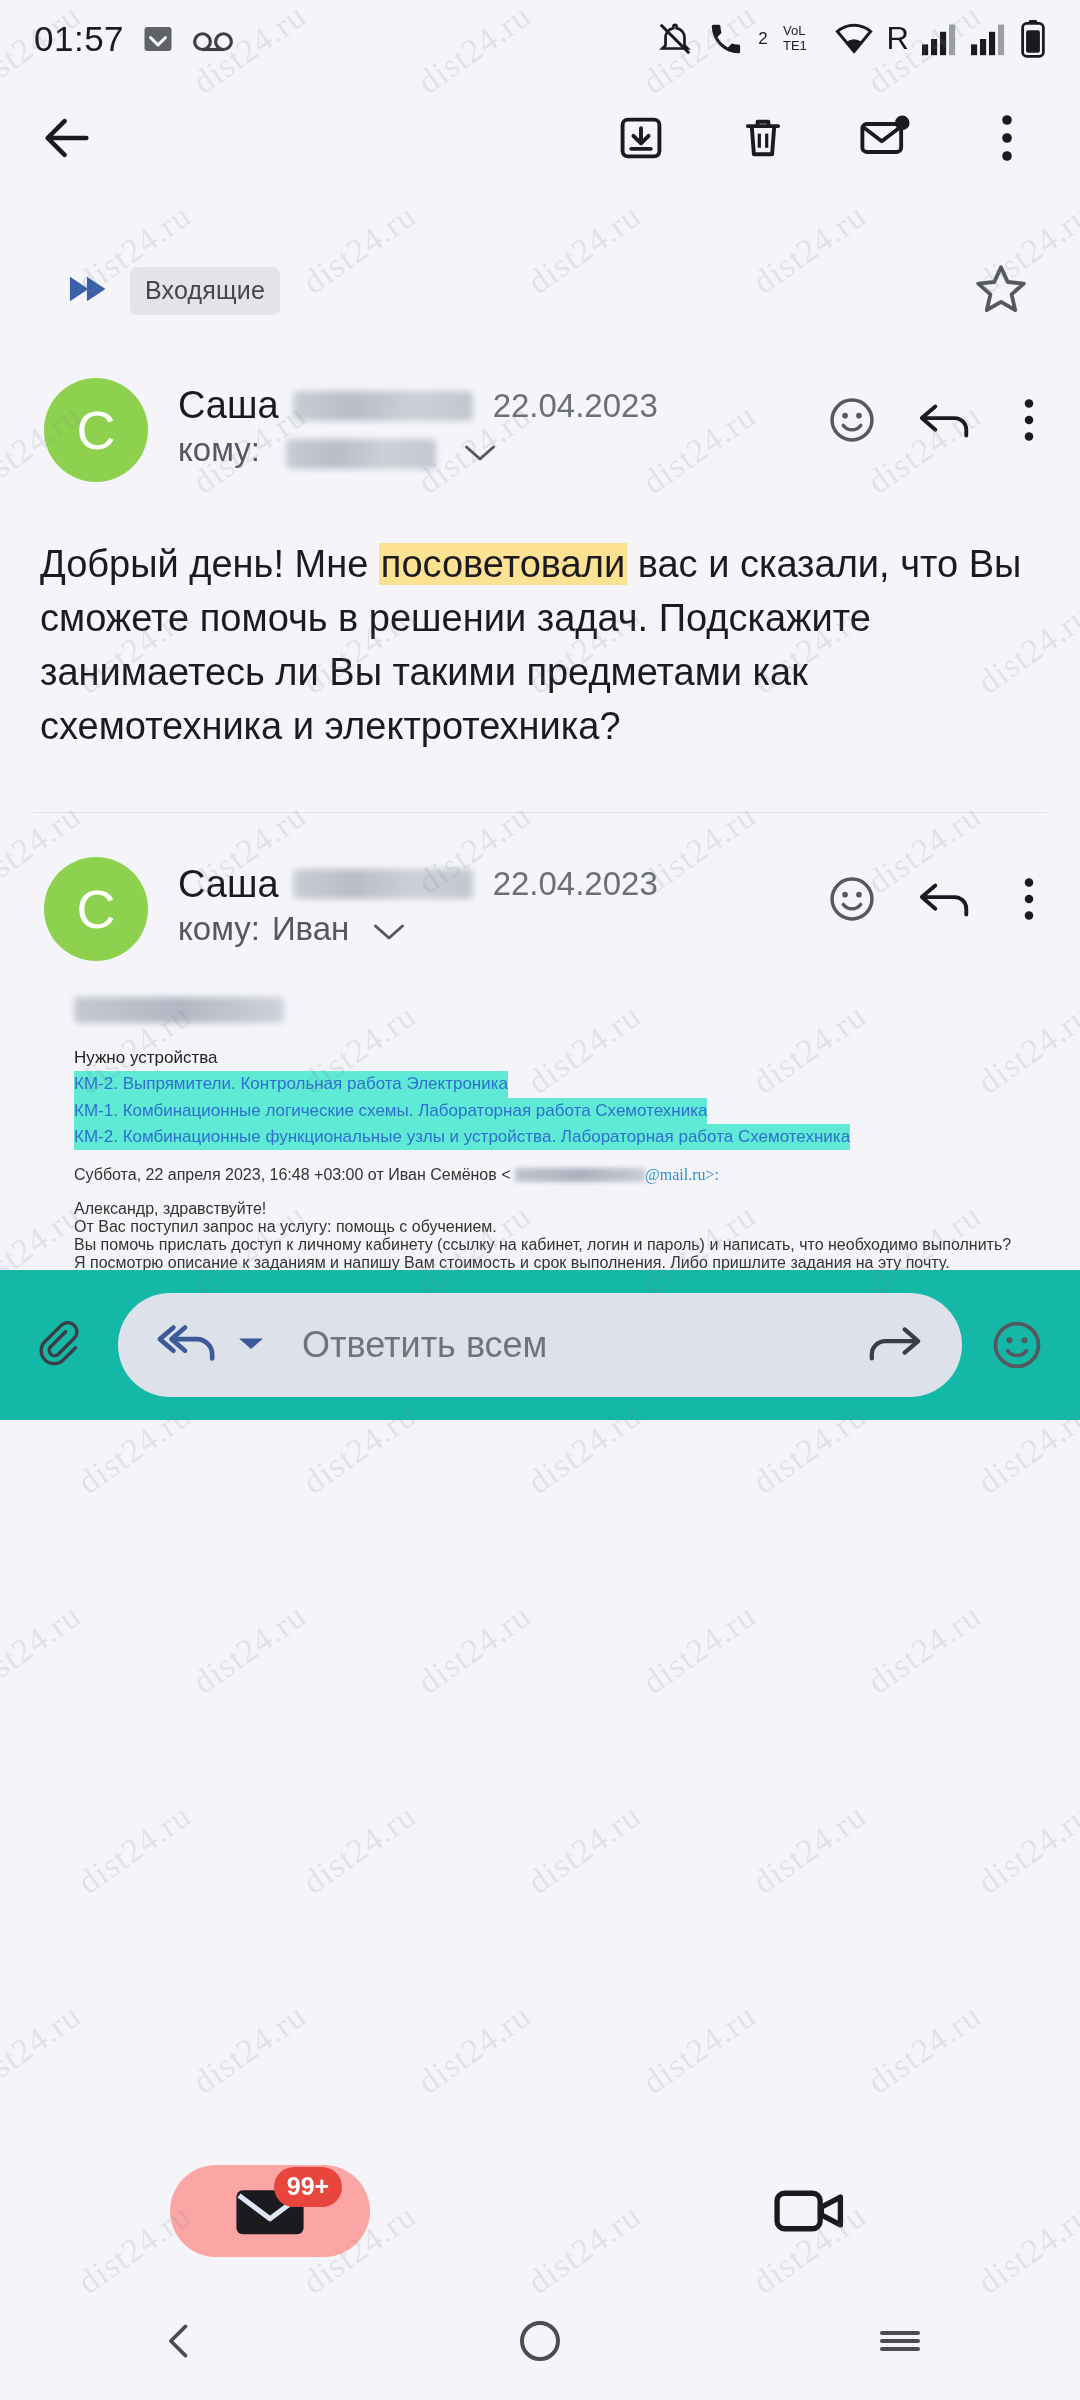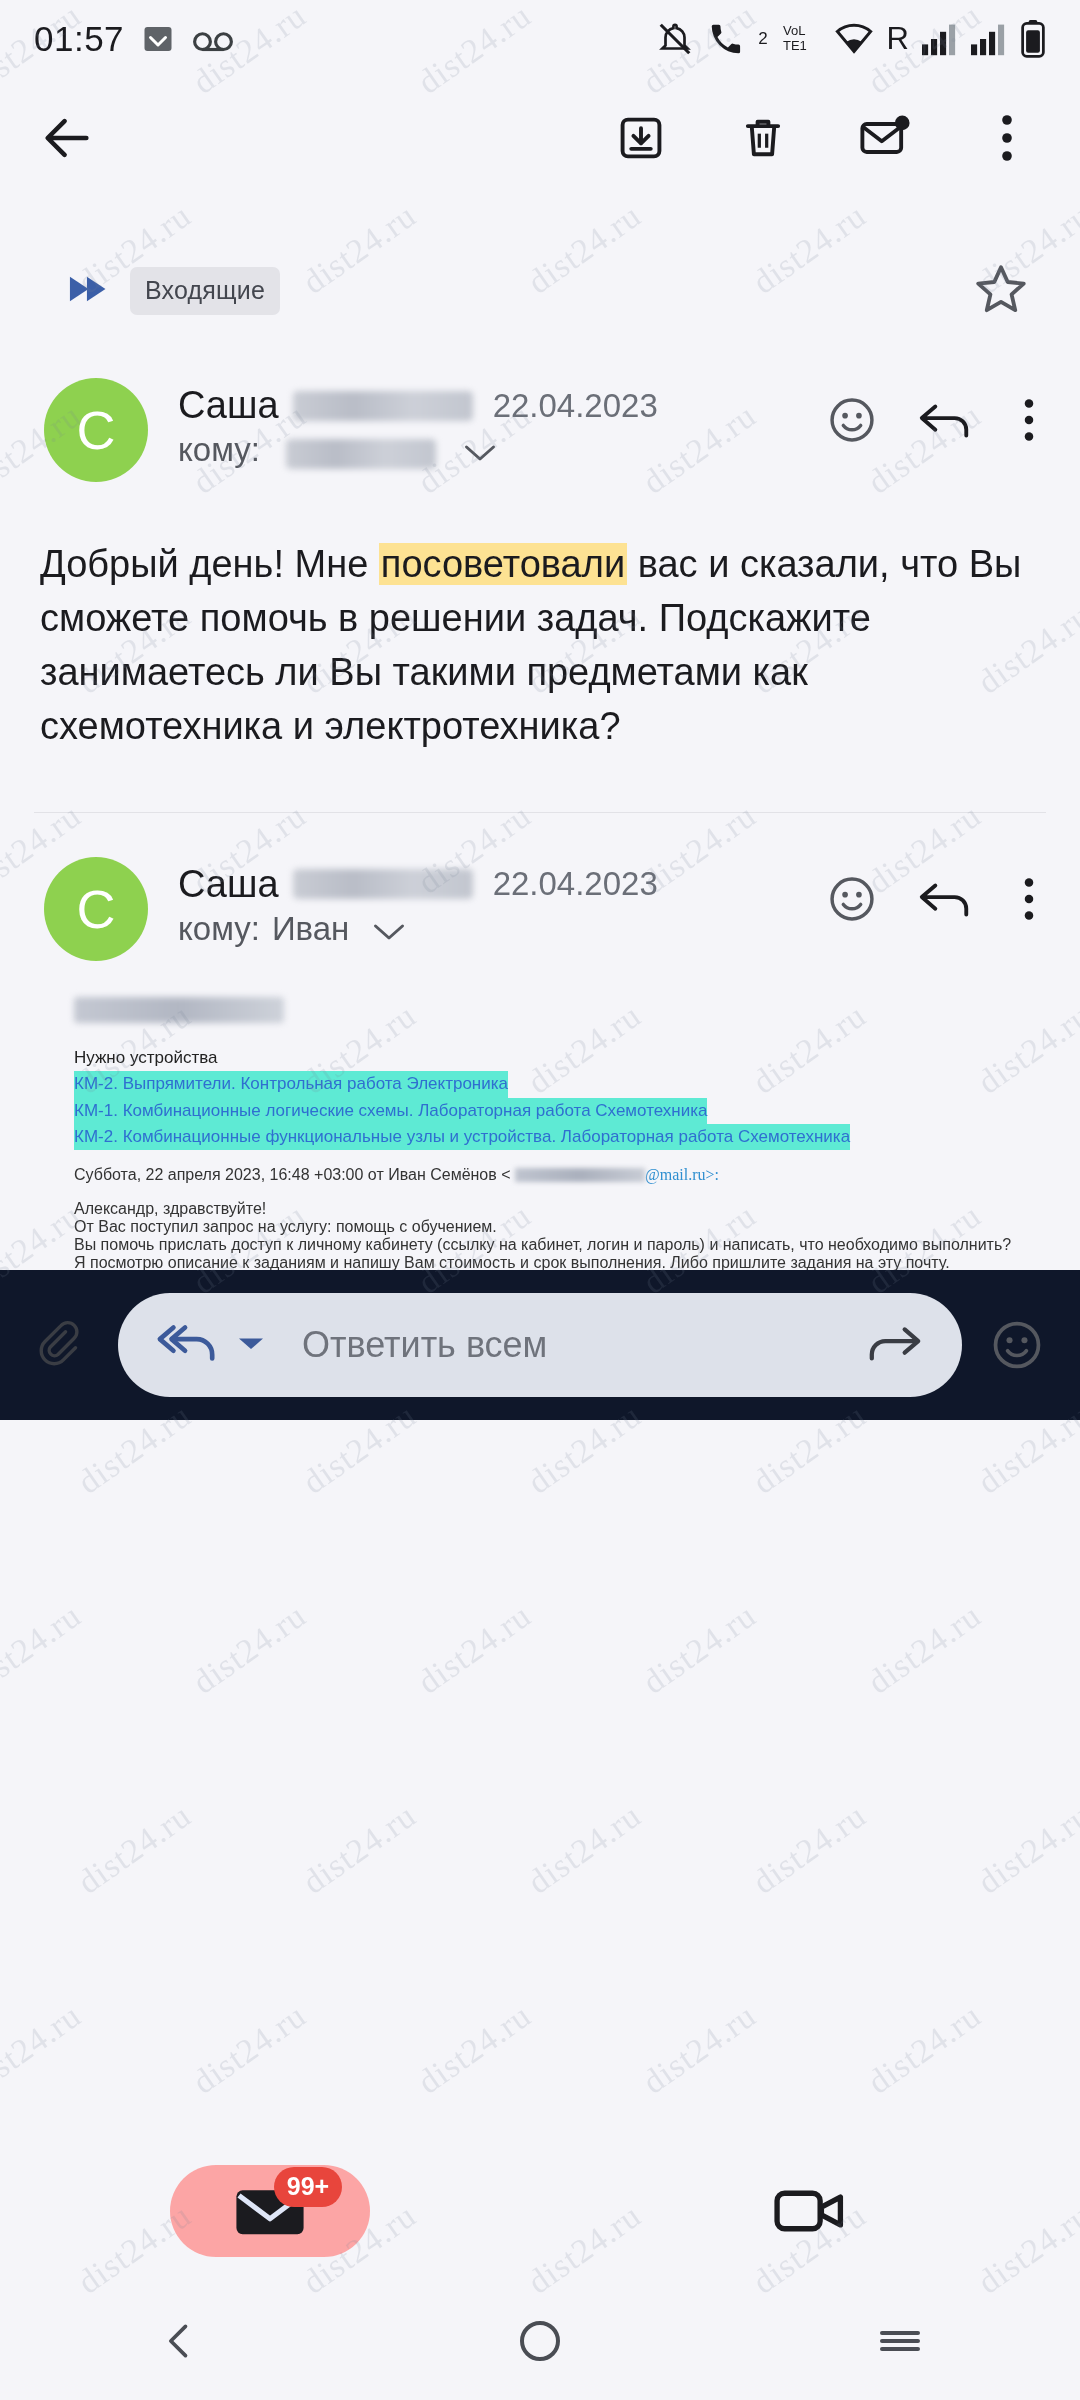--- a/index.html
+++ b/index.html
@@ -96,21 +96,21 @@
   .q-blue { color: #2f8fd0; font-family: Liberation Serif, serif; }
   .q-blur-inline {
     display: inline-block; width: 130px; height: 14px; vertical-align: -2px;
     background: linear-gradient(90deg,#bfc4cf,#aab0bd,#c8ccd5); filter: blur(2.5px);
   }
 
   
   .replybar {
     position: absolute; left: 0; right: 0; bottom: 260px; height: 150px;
     display: flex; align-items: center; padding: 0 30px; gap: 22px;
-    background: #0f172a;
+    background: #14b8a6;
   }
   .reply-pill {
     flex: 1; height: 104px; background: #dde1ea; border-radius: 52px;
     display: flex; align-items: center; padding: 0 38px; gap: 18px;
   }
   .reply-text { font-size: 36px; color: #6f737c; margin-left: 18px; flex: 1; }
 
   
   .bottomnav {
     position: absolute; left: 0; right: 0; bottom: 118px; height: 142px;

